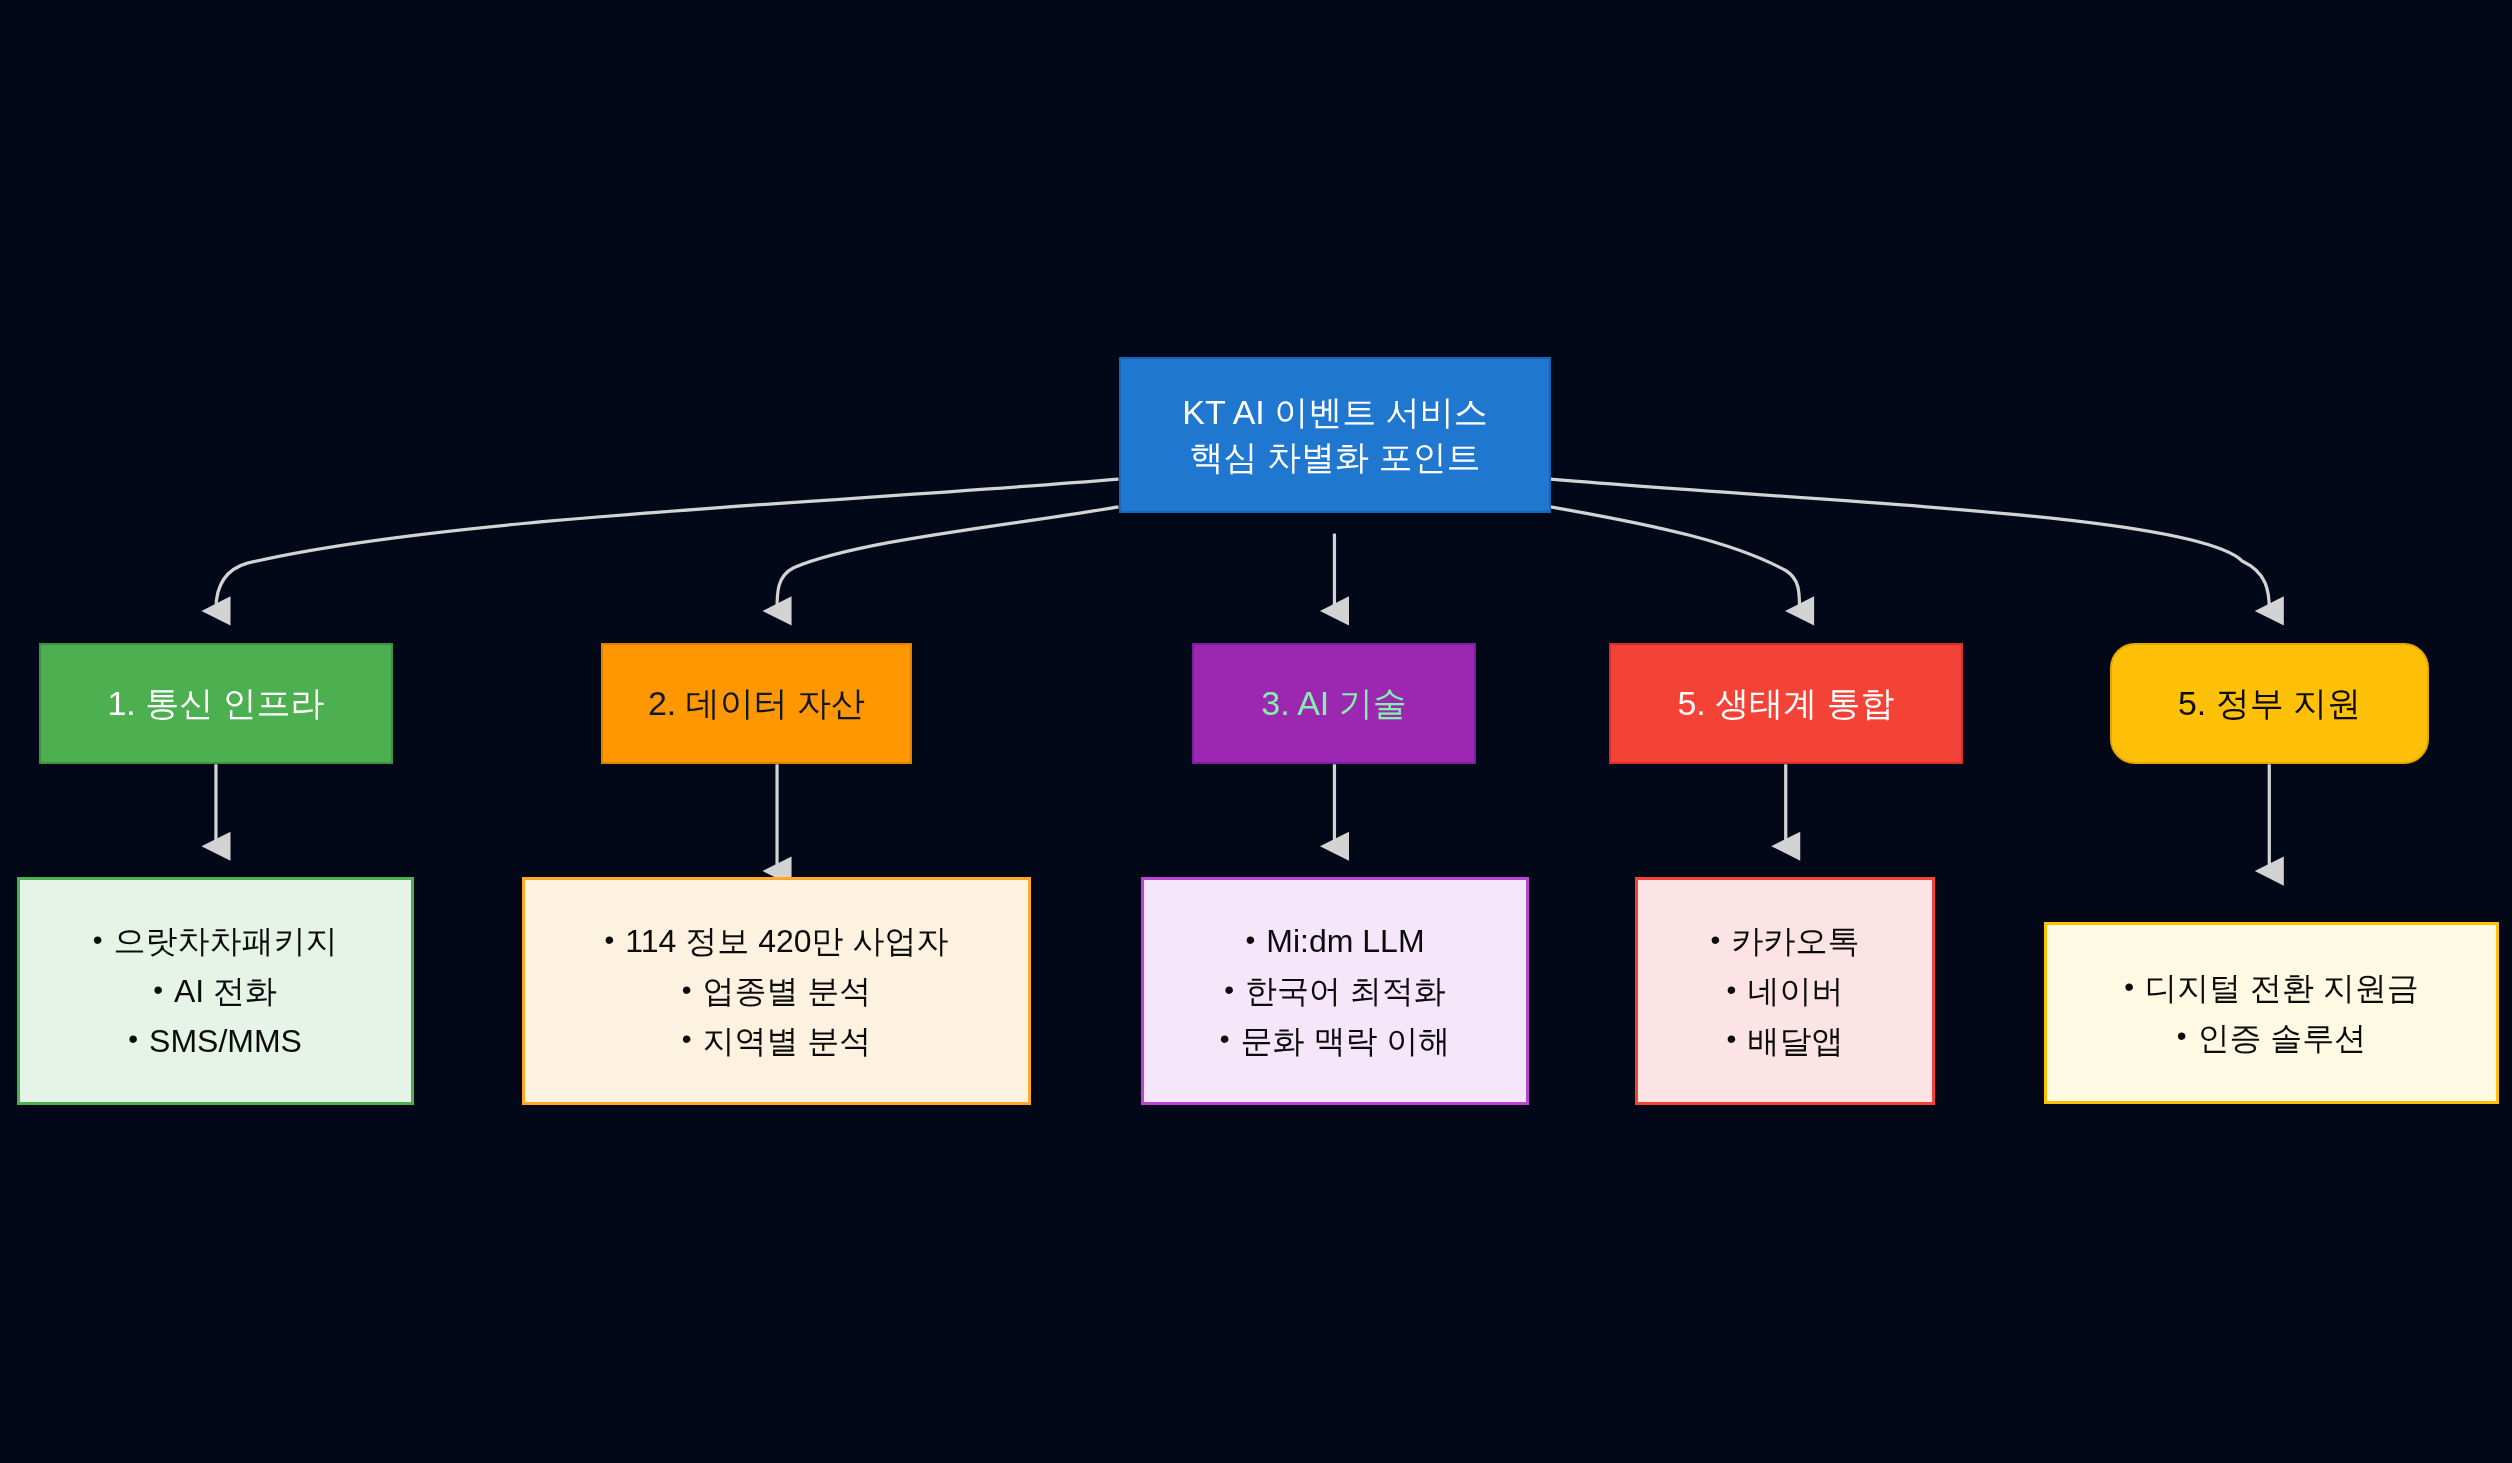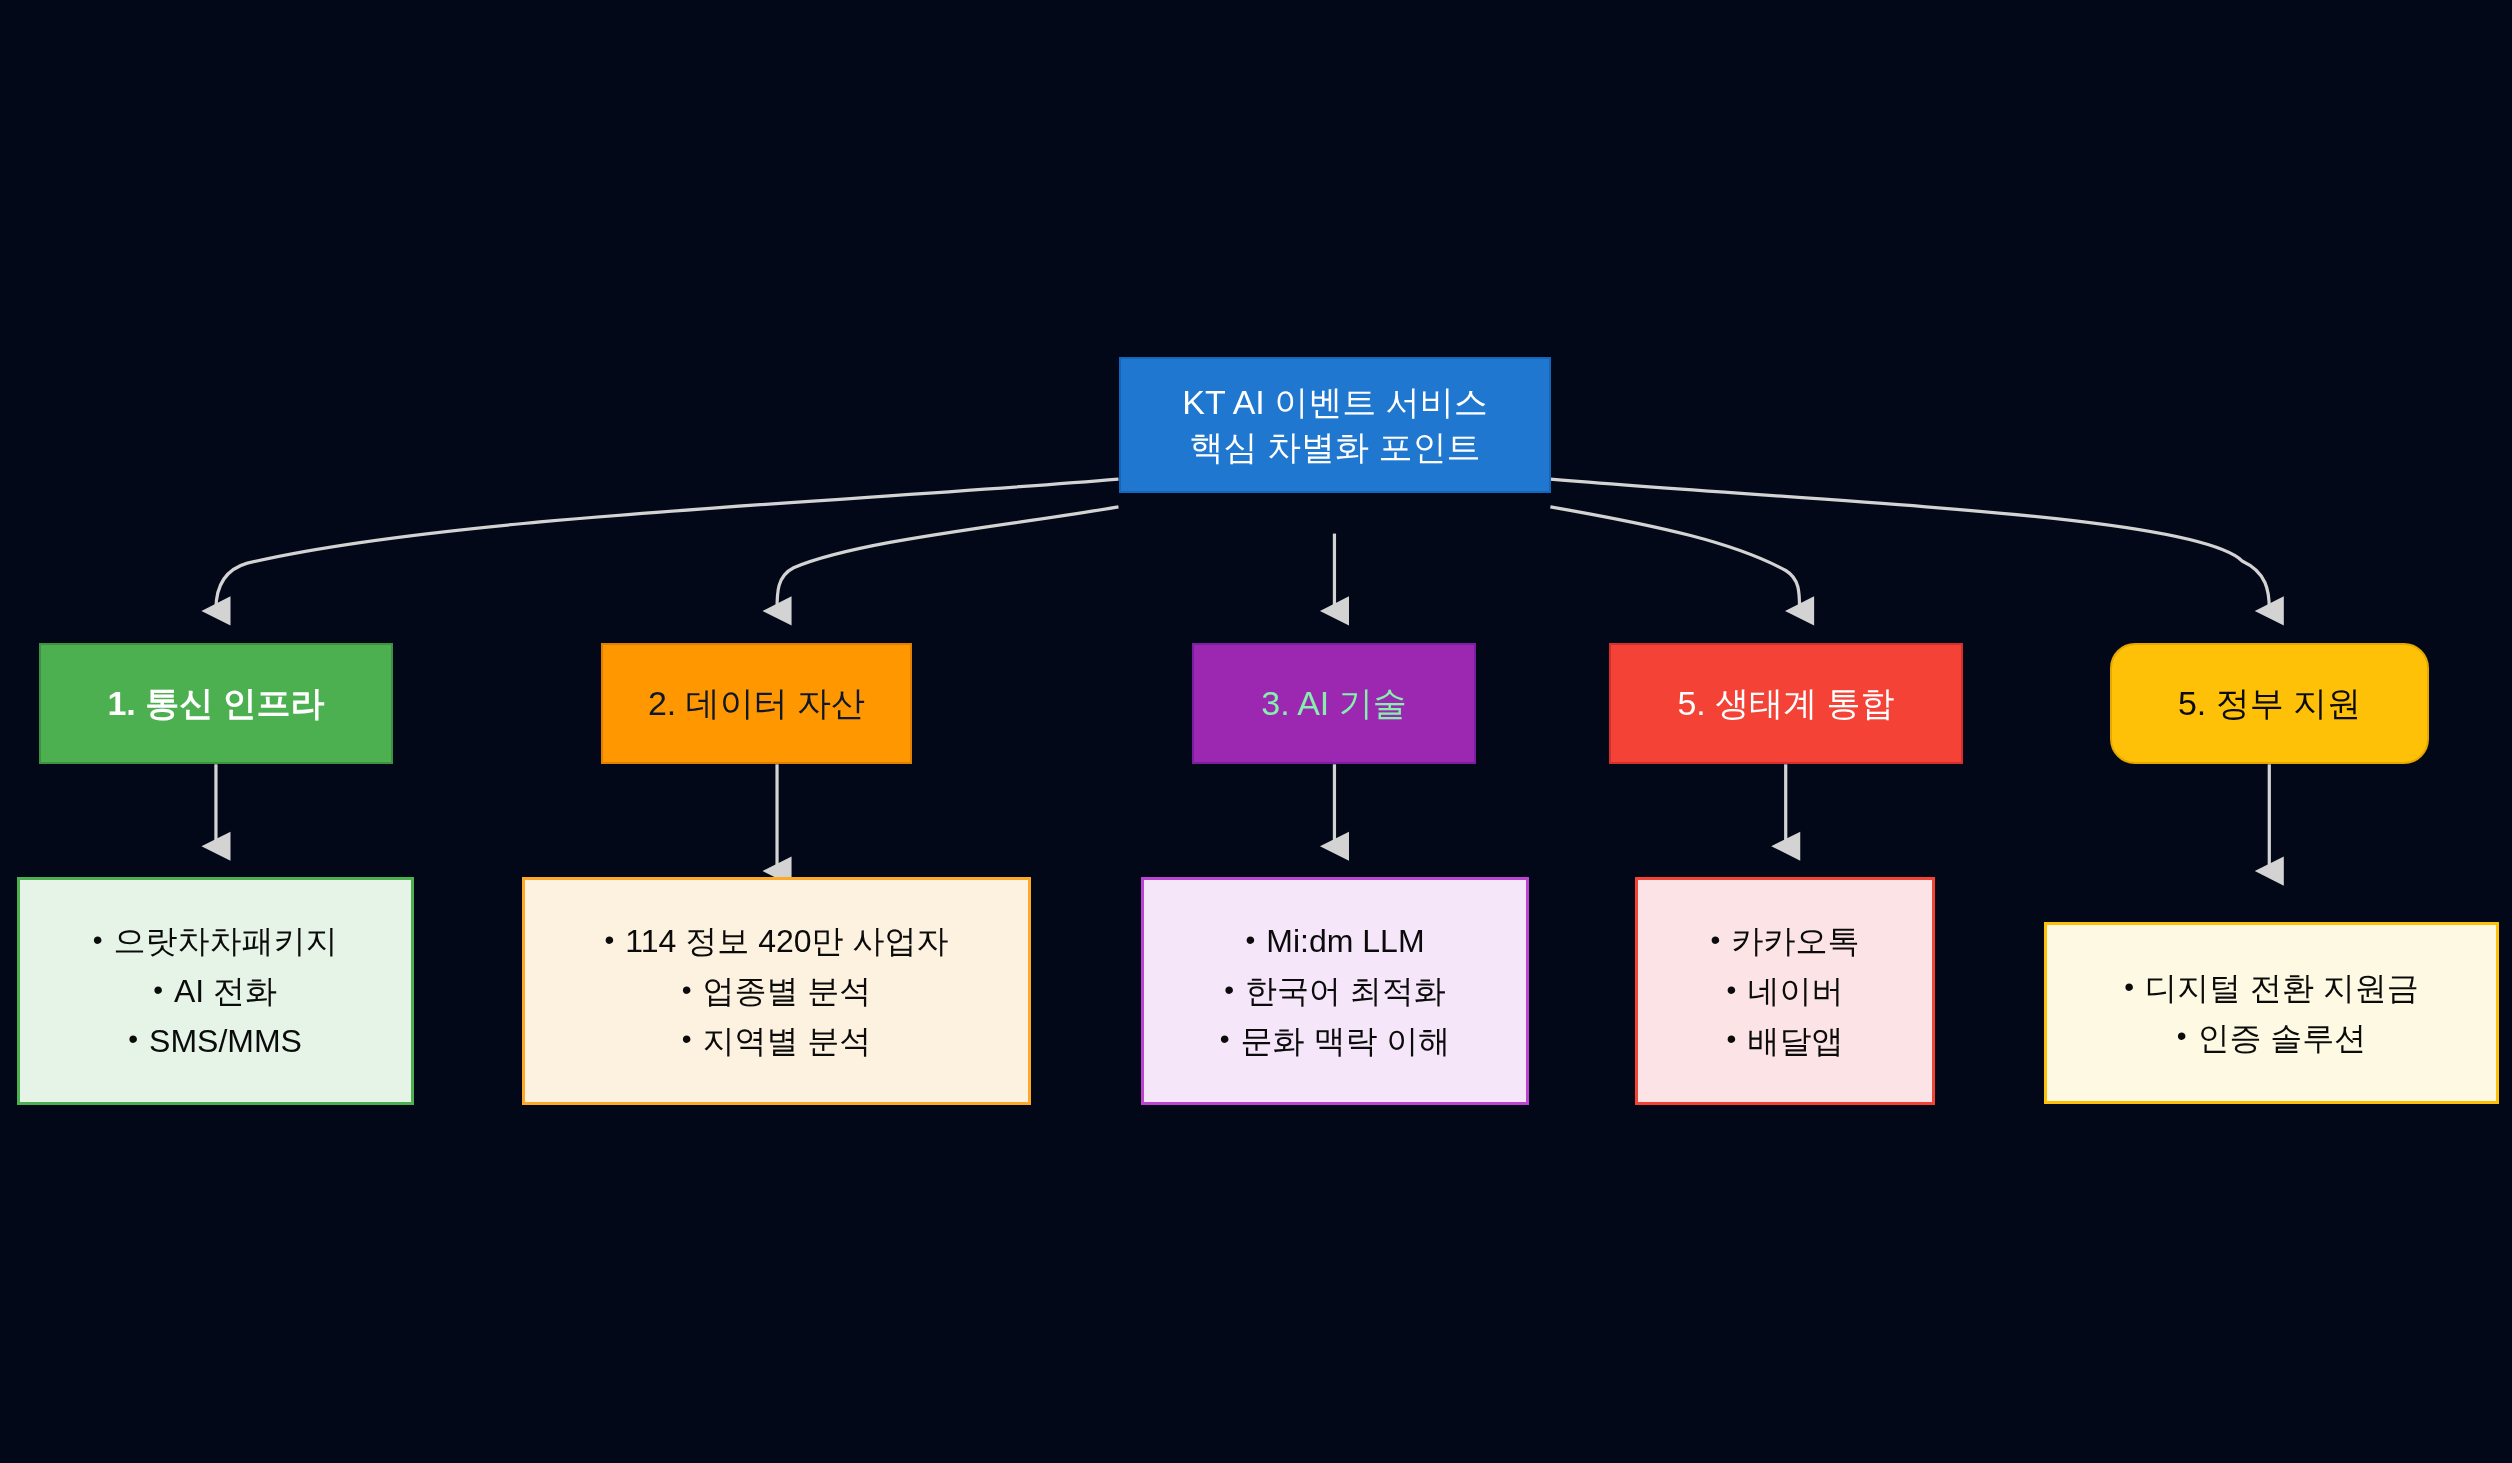--- a/index.html
+++ b/index.html
@@ -100,24 +100,24 @@
 
     <path d="M1680,519 C1990,545 2380,558 2430,608 C2456,620 2459,640 2459,660" fill="none" stroke="#d3d3d3" stroke-width="3.5" marker-end="url(#arrow)"></path>
 
     <path d="M234,828 L234,915" fill="none" stroke="#d3d3d3" stroke-width="3.5" marker-end="url(#arrow)"></path>
     <path d="M842,828 L842,942" fill="none" stroke="#d3d3d3" stroke-width="3.5" marker-end="url(#arrow)"></path>
     <path d="M1446,828 L1446,915" fill="none" stroke="#d3d3d3" stroke-width="3.5" marker-end="url(#arrow)"></path>
     <path d="M1935,828 L1935,915" fill="none" stroke="#d3d3d3" stroke-width="3.5" marker-end="url(#arrow)"></path>
     <path d="M2459,828 L2459,942" fill="none" stroke="#d3d3d3" stroke-width="3.5" marker-end="url(#arrow)"></path>
   </svg>
 
-  <div class="node node-root" style="left:1119px; top:357px; width:432px; height:136px;">KT AI 이벤트 서비스
+  <div class="node node-root" style="left:1119px; top:357px; width:432px; height:156px;">KT AI 이벤트 서비스
 핵심 차별화 포인트</div>
 
-  <div class="node node-branch" style="left:39px; top:643px; width:354px; height:121px; background:#4caf50; border-color:#3d9140; color:#ffffff;font-weight:bold;">1. 통신 인프라</div>
+  <div class="node node-branch" style="left:39px; top:643px; width:354px; height:121px; background:#4caf50; border-color:#3d9140; color:#ffffff;">1. 통신 인프라</div>
 
   <div class="node node-detail" style="left:16.6px; top:877px; width:397px; height:228px; background:#e6f4e7; border-color:#4caf50;">
     <ul class="detail-list">
       <li><span class="bullet">•</span><span>으랏차차패키지</span></li>
       <li><span class="bullet">•</span><span>AI 전화</span></li>
       <li><span class="bullet">•</span><span>SMS/MMS</span></li>
     </ul>
   </div>
 
   <div class="node node-branch" style="left:601px; top:643px; width:311px; height:121px; background:#ff9800; border-color:#e07f00; color:#0f172a;">2. 데이터 자산</div>

